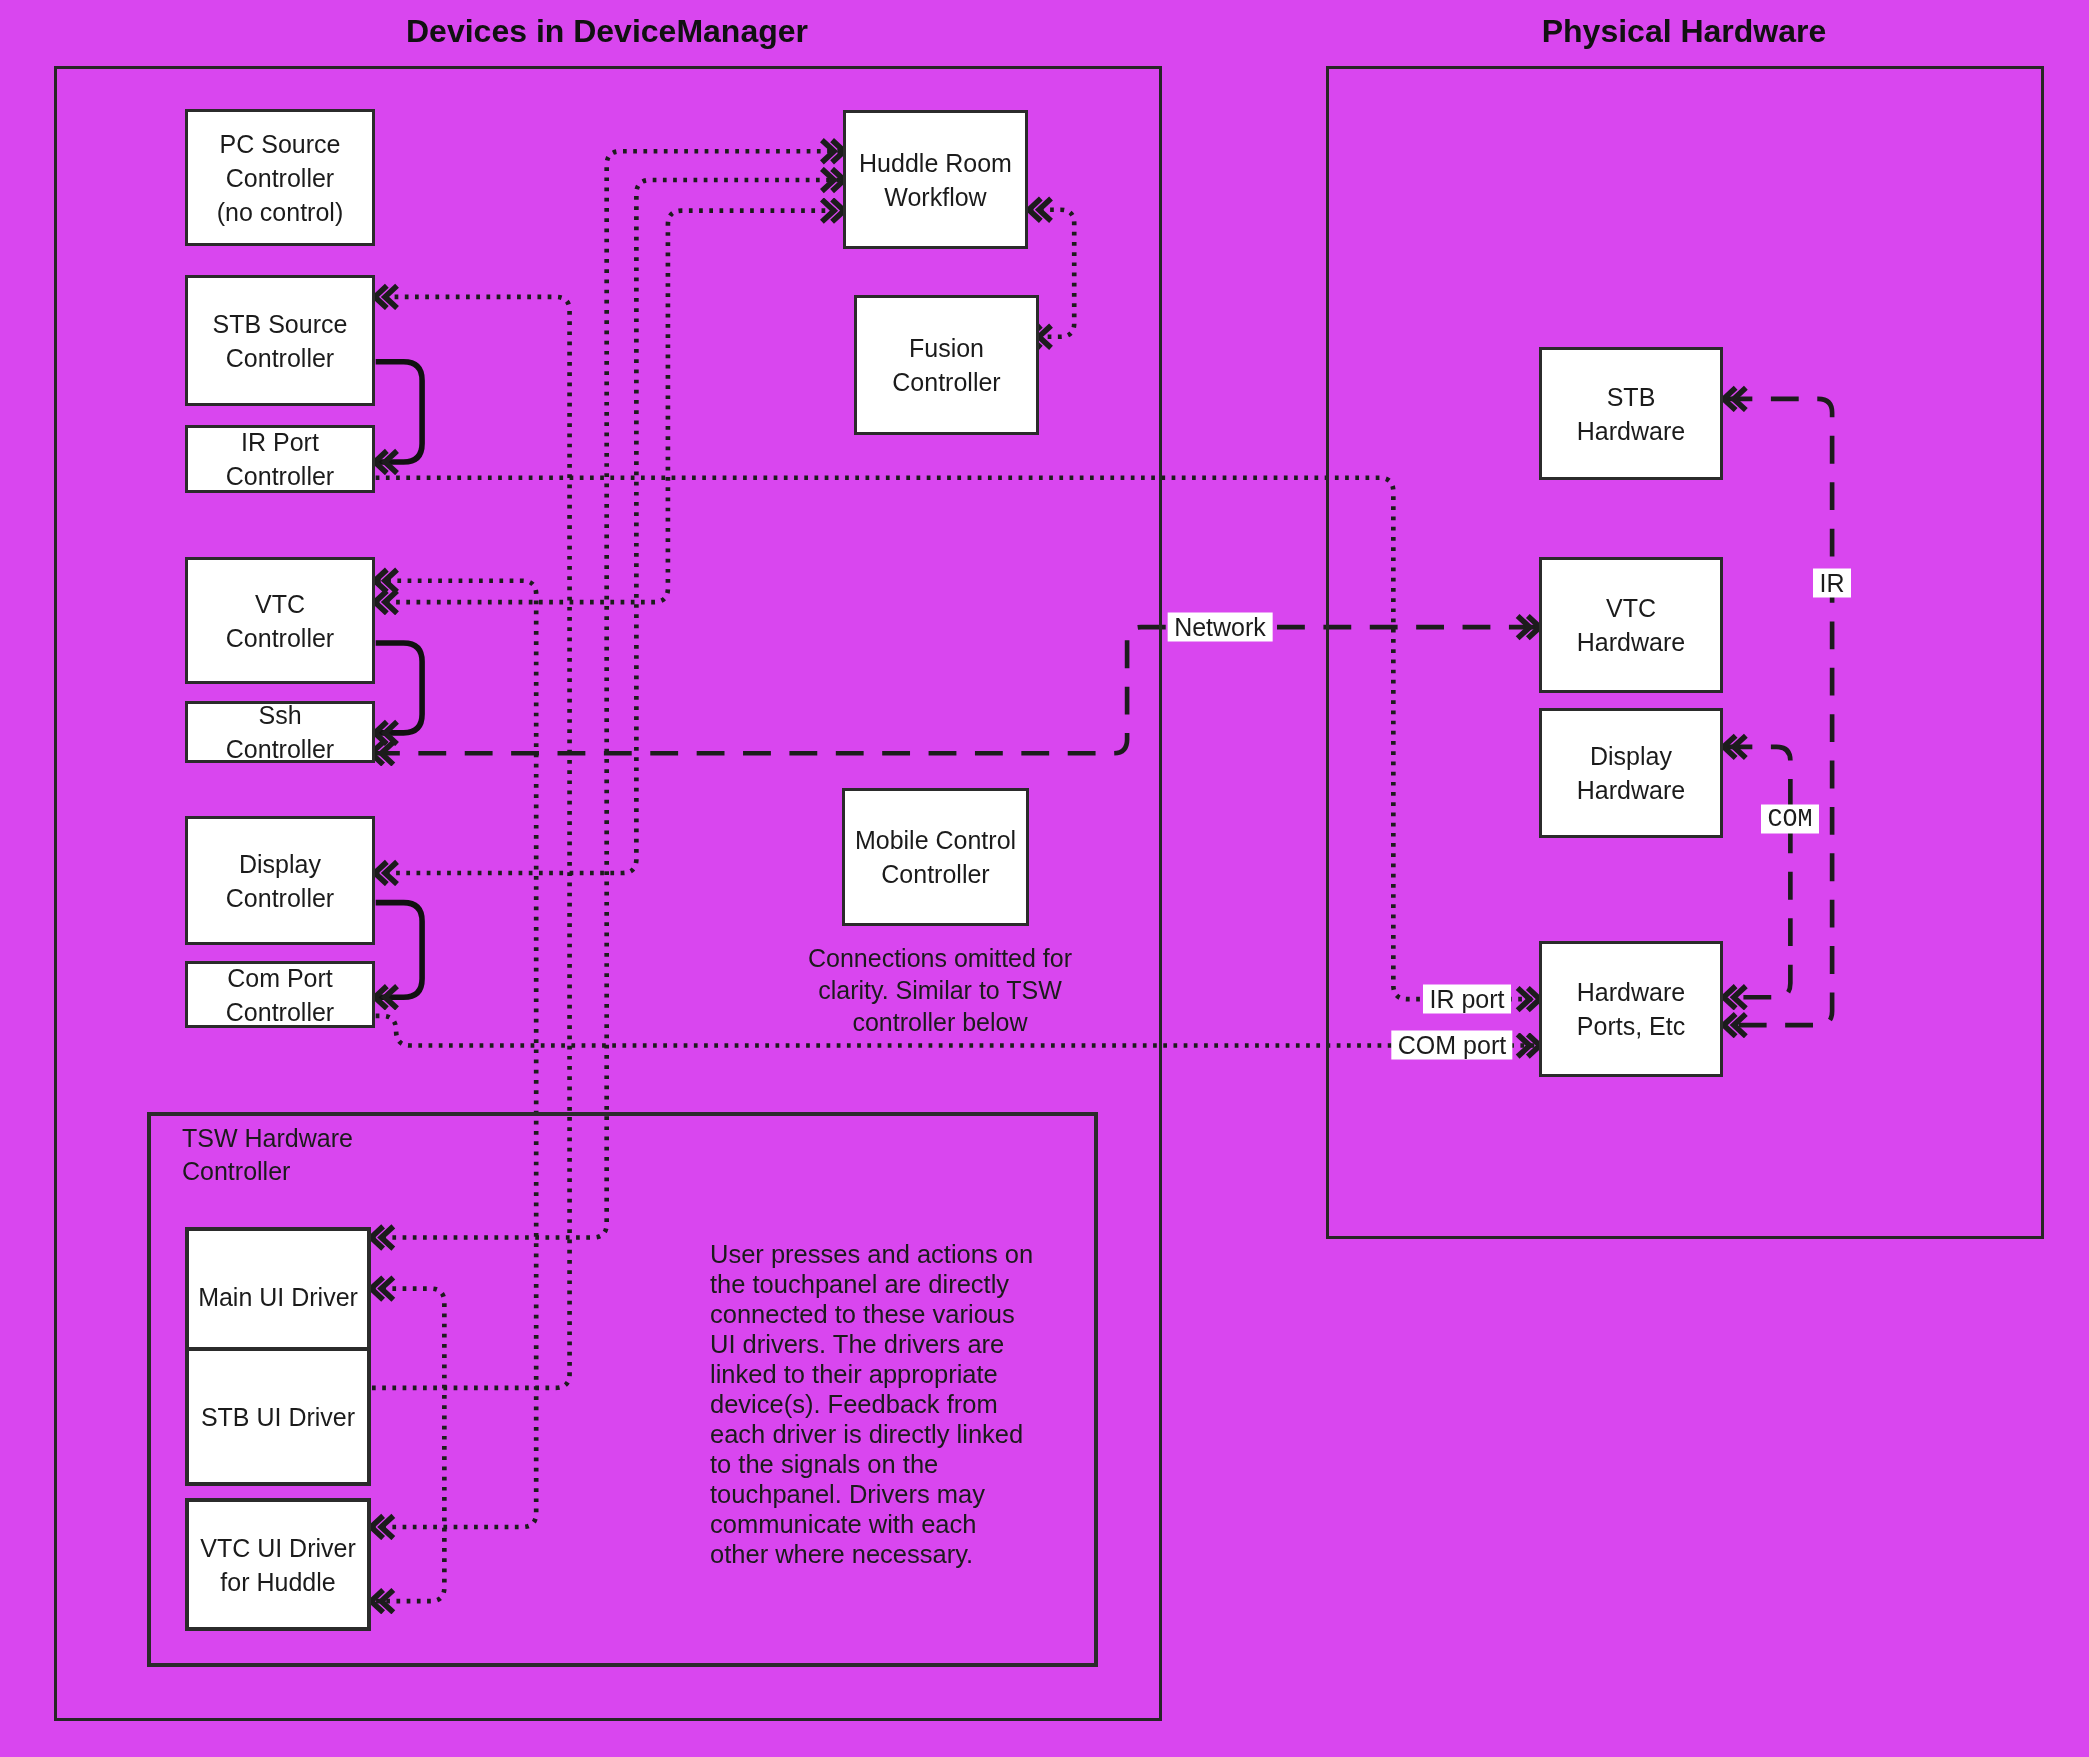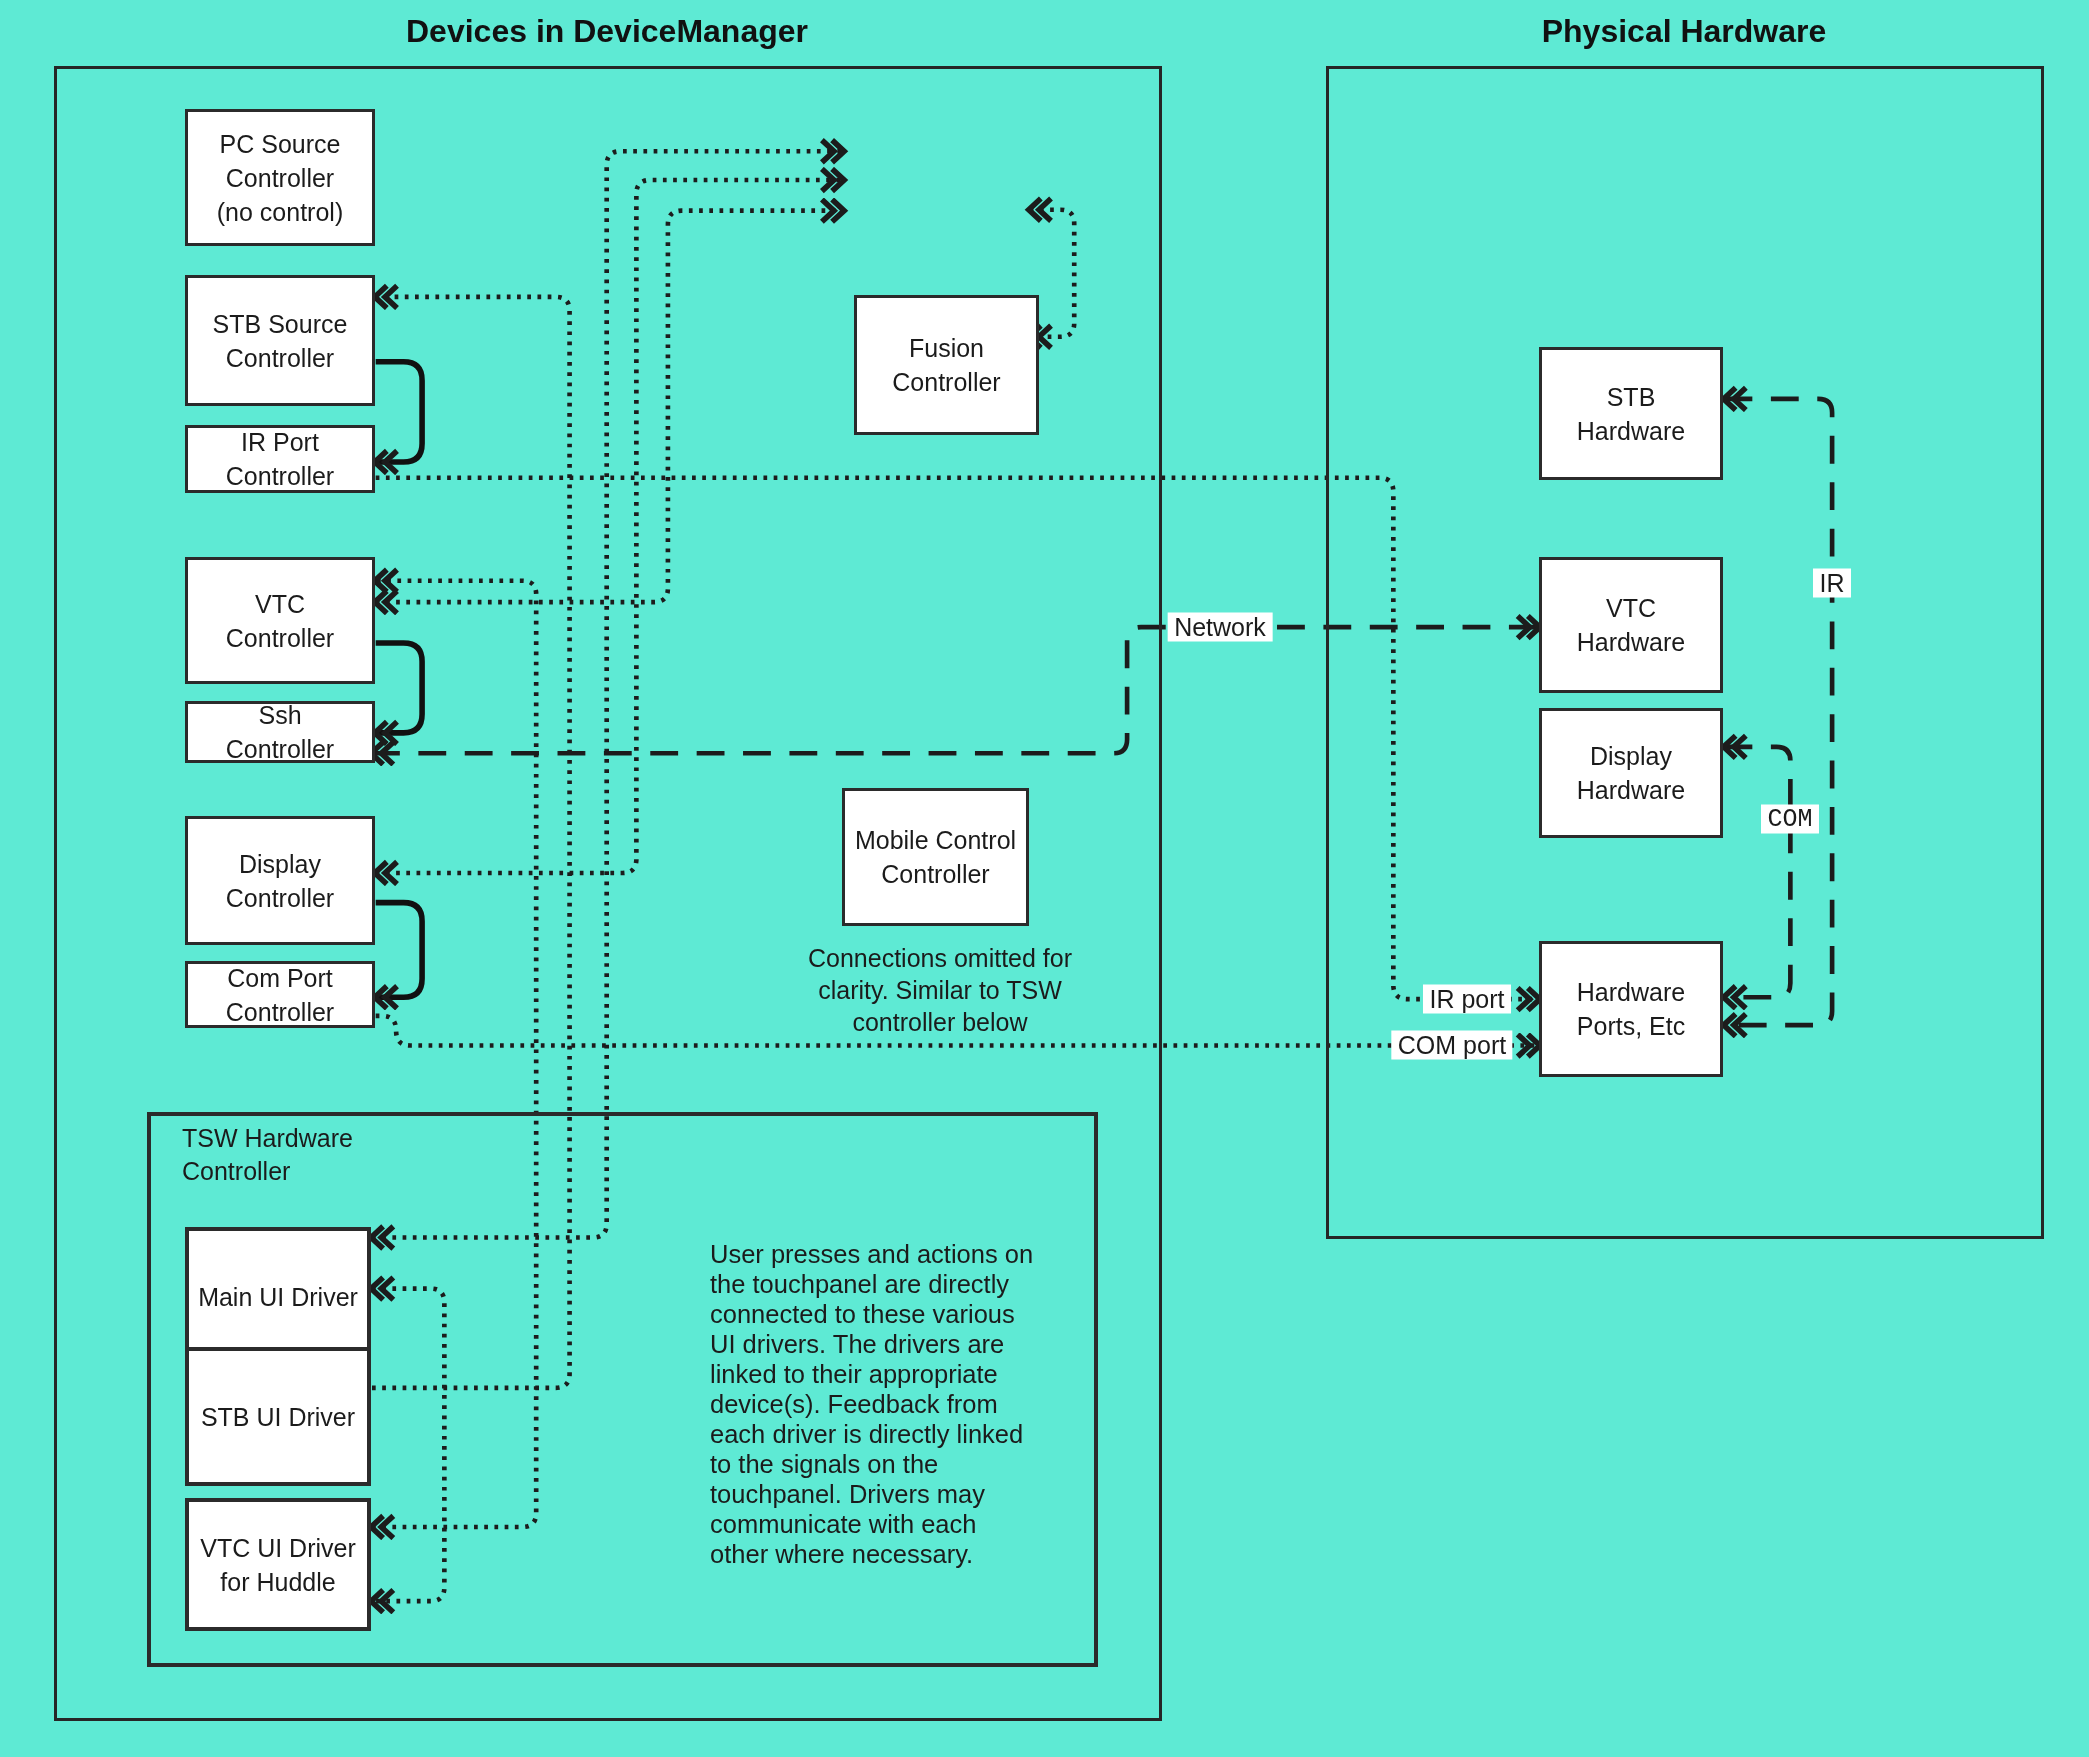--- a/index.html
+++ b/index.html
@@ -1,17 +1,17 @@
 <!DOCTYPE html>
 <html style="font-size:15px"><head>
 <meta charset="utf-8">
 <style>
   html,body{margin:0;padding:0;background:#ffffff;}
   body{font-family:"Liberation Sans", sans-serif; color:#1b1b1b;}
-  .canvas{position:relative;width:2090px;height:1758px;background:#5eead4;overflow:hidden;}
+  .canvas{position:relative;width:2090px;height:1758px;background:#d946ef;overflow:hidden;}
   .wires{position:absolute;left:0;top:0;width:2090px;height:1758px;}
   .panel{position:absolute;border:3.7px solid #262626;background:transparent;}
   .panel-title{position:absolute;top:11px;height:41px;font-size:32px;font-weight:bold;
                text-align:center;line-height:41px;color:#111;}
   .bx{position:absolute;border:3.7px solid #2b2b2b;background:#ffffff;display:flex;
       align-items:center;justify-content:center;text-align:center;font-size:25px;
       line-height:34px;white-space:pre-line;color:#1b1b1b;z-index:3;}
   .bx.thick{border-width:4.6px;}
   .tsw{position:absolute;border:4.6px solid #2b2b2b;background:transparent;z-index:1;}
   .tsw-label{position:absolute;font-size:25px;line-height:33px;white-space:pre-line;z-index:2;}
@@ -70,20 +70,22 @@
   <div class="bx" style="left:185px;top:425px;width:184px;height:62px;">IR Port
 Controller</div>
   <div class="bx" style="left:185px;top:557px;width:184px;height:121px;">VTC
 Controller</div>
   <div class="bx" style="left:185px;top:701px;width:184px;height:56px;">Ssh
 Controller</div>
   <div class="bx" style="left:185px;top:816px;width:184px;height:123px;">Display
 Controller</div>
   <div class="bx" style="left:185px;top:961px;width:184px;height:61px;">Com Port
 Controller</div>
+  <div class="bx" style="left:843px;top:110px;width:179px;height:133px;">Huddle Room
+Workflow</div>
   <div class="bx" style="left:843px;top:295px;width:179px;height:134px;margin-left:11px;">Fusion
 Controller</div>
   <div class="bx" style="left:842px;top:788px;width:181px;height:132px;">Mobile Control
 Controller</div>
   <div class="note" style="left:801px;top:942px;width:278px;">Connections omitted for
 clarity. Similar to TSW
 controller below</div>
 
   <div class="tsw" style="left:147px;top:1112px;width:943px;height:547px;"></div>
   <div class="tsw-label" style="left:182px;top:1122px;">TSW Hardware

